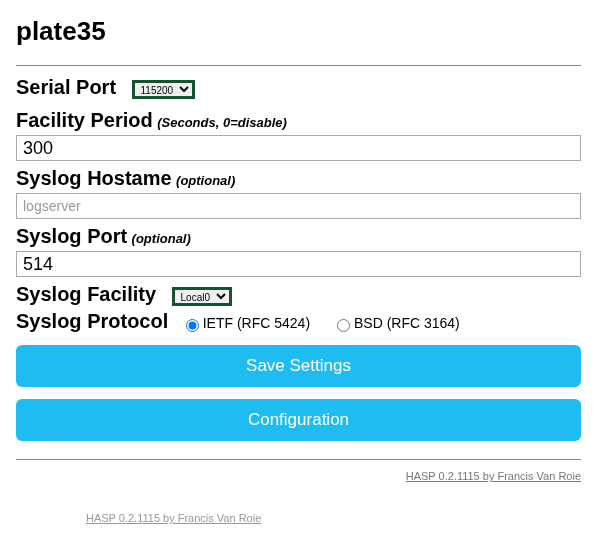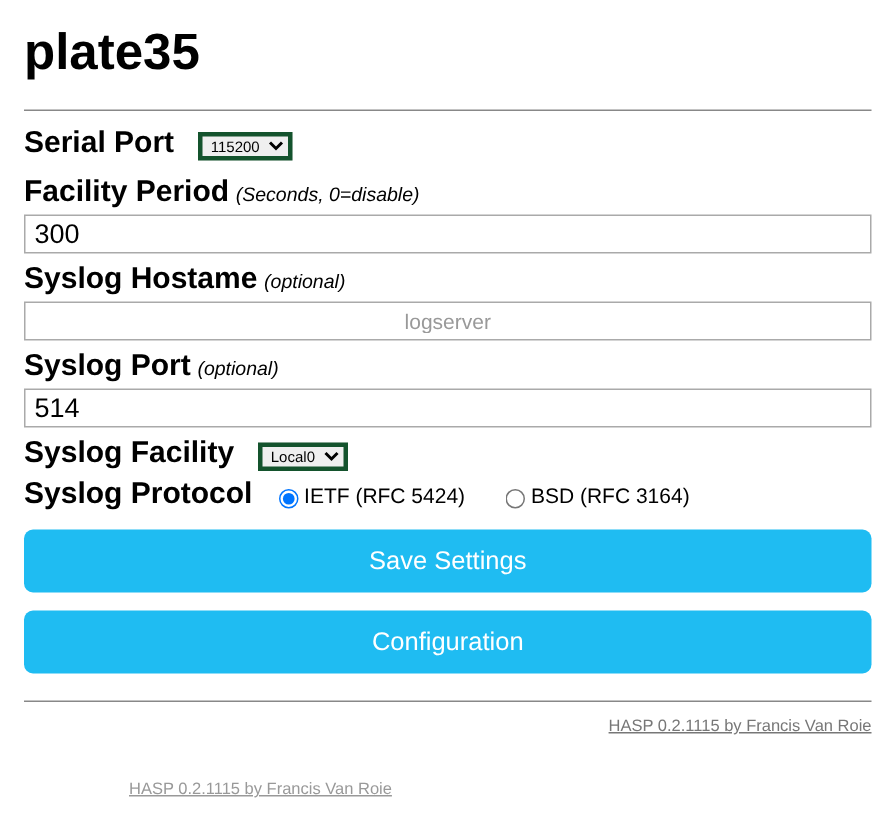--- a/index.html
+++ b/index.html
@@ -6,40 +6,40 @@
       font-family: Verdana, Geneva, sans-serif;
       margin: 0;
       padding: 16px;
       color: #000;
       background: #fff;
     }
     .container {
       max-width: 565px;
     }
     h1 {
-      font-size: 34px;
+      font-size: 26px;
       font-weight: bold;
       margin: 0 0 18px 0;
     }
     hr {
       border: none;
       border-top: 1px solid #888;
       margin: 4px 0 10px 0;
     }
     .form-row {
       margin-bottom: 4px;
     }
     .label {
       font-weight: bold;
       font-size: 20px;
       display: inline;
     }
     .hint {
       font-style: italic;
-      font-weight: normal;
+      font-weight: bold;
       font-size: 13px;
       text-align: right;
     }
     select.inline-select {
       font-size: 10px;
       padding: 1px 2px;
       border: 3px solid #14532d;
       background: #efefef;
       margin-left: 11px;
       vertical-align: baseline;
@@ -48,21 +48,20 @@
     input.full-input {
       display: block;
       width: 100%;
       box-sizing: border-box;
       font-size: 14px;
       padding: 3px 6px;
       border: 1px solid #aaa;
       margin-top: 3px;
       margin-bottom: 6px;
       height: 26px;
-      text-align: center;
     }
     input.full-input::placeholder {
       color: #999;
     }
     .spinner-wrap {
       position: relative;
       display: block;
       width: 100%;
       margin-top: 3px;
       margin-bottom: 6px;

